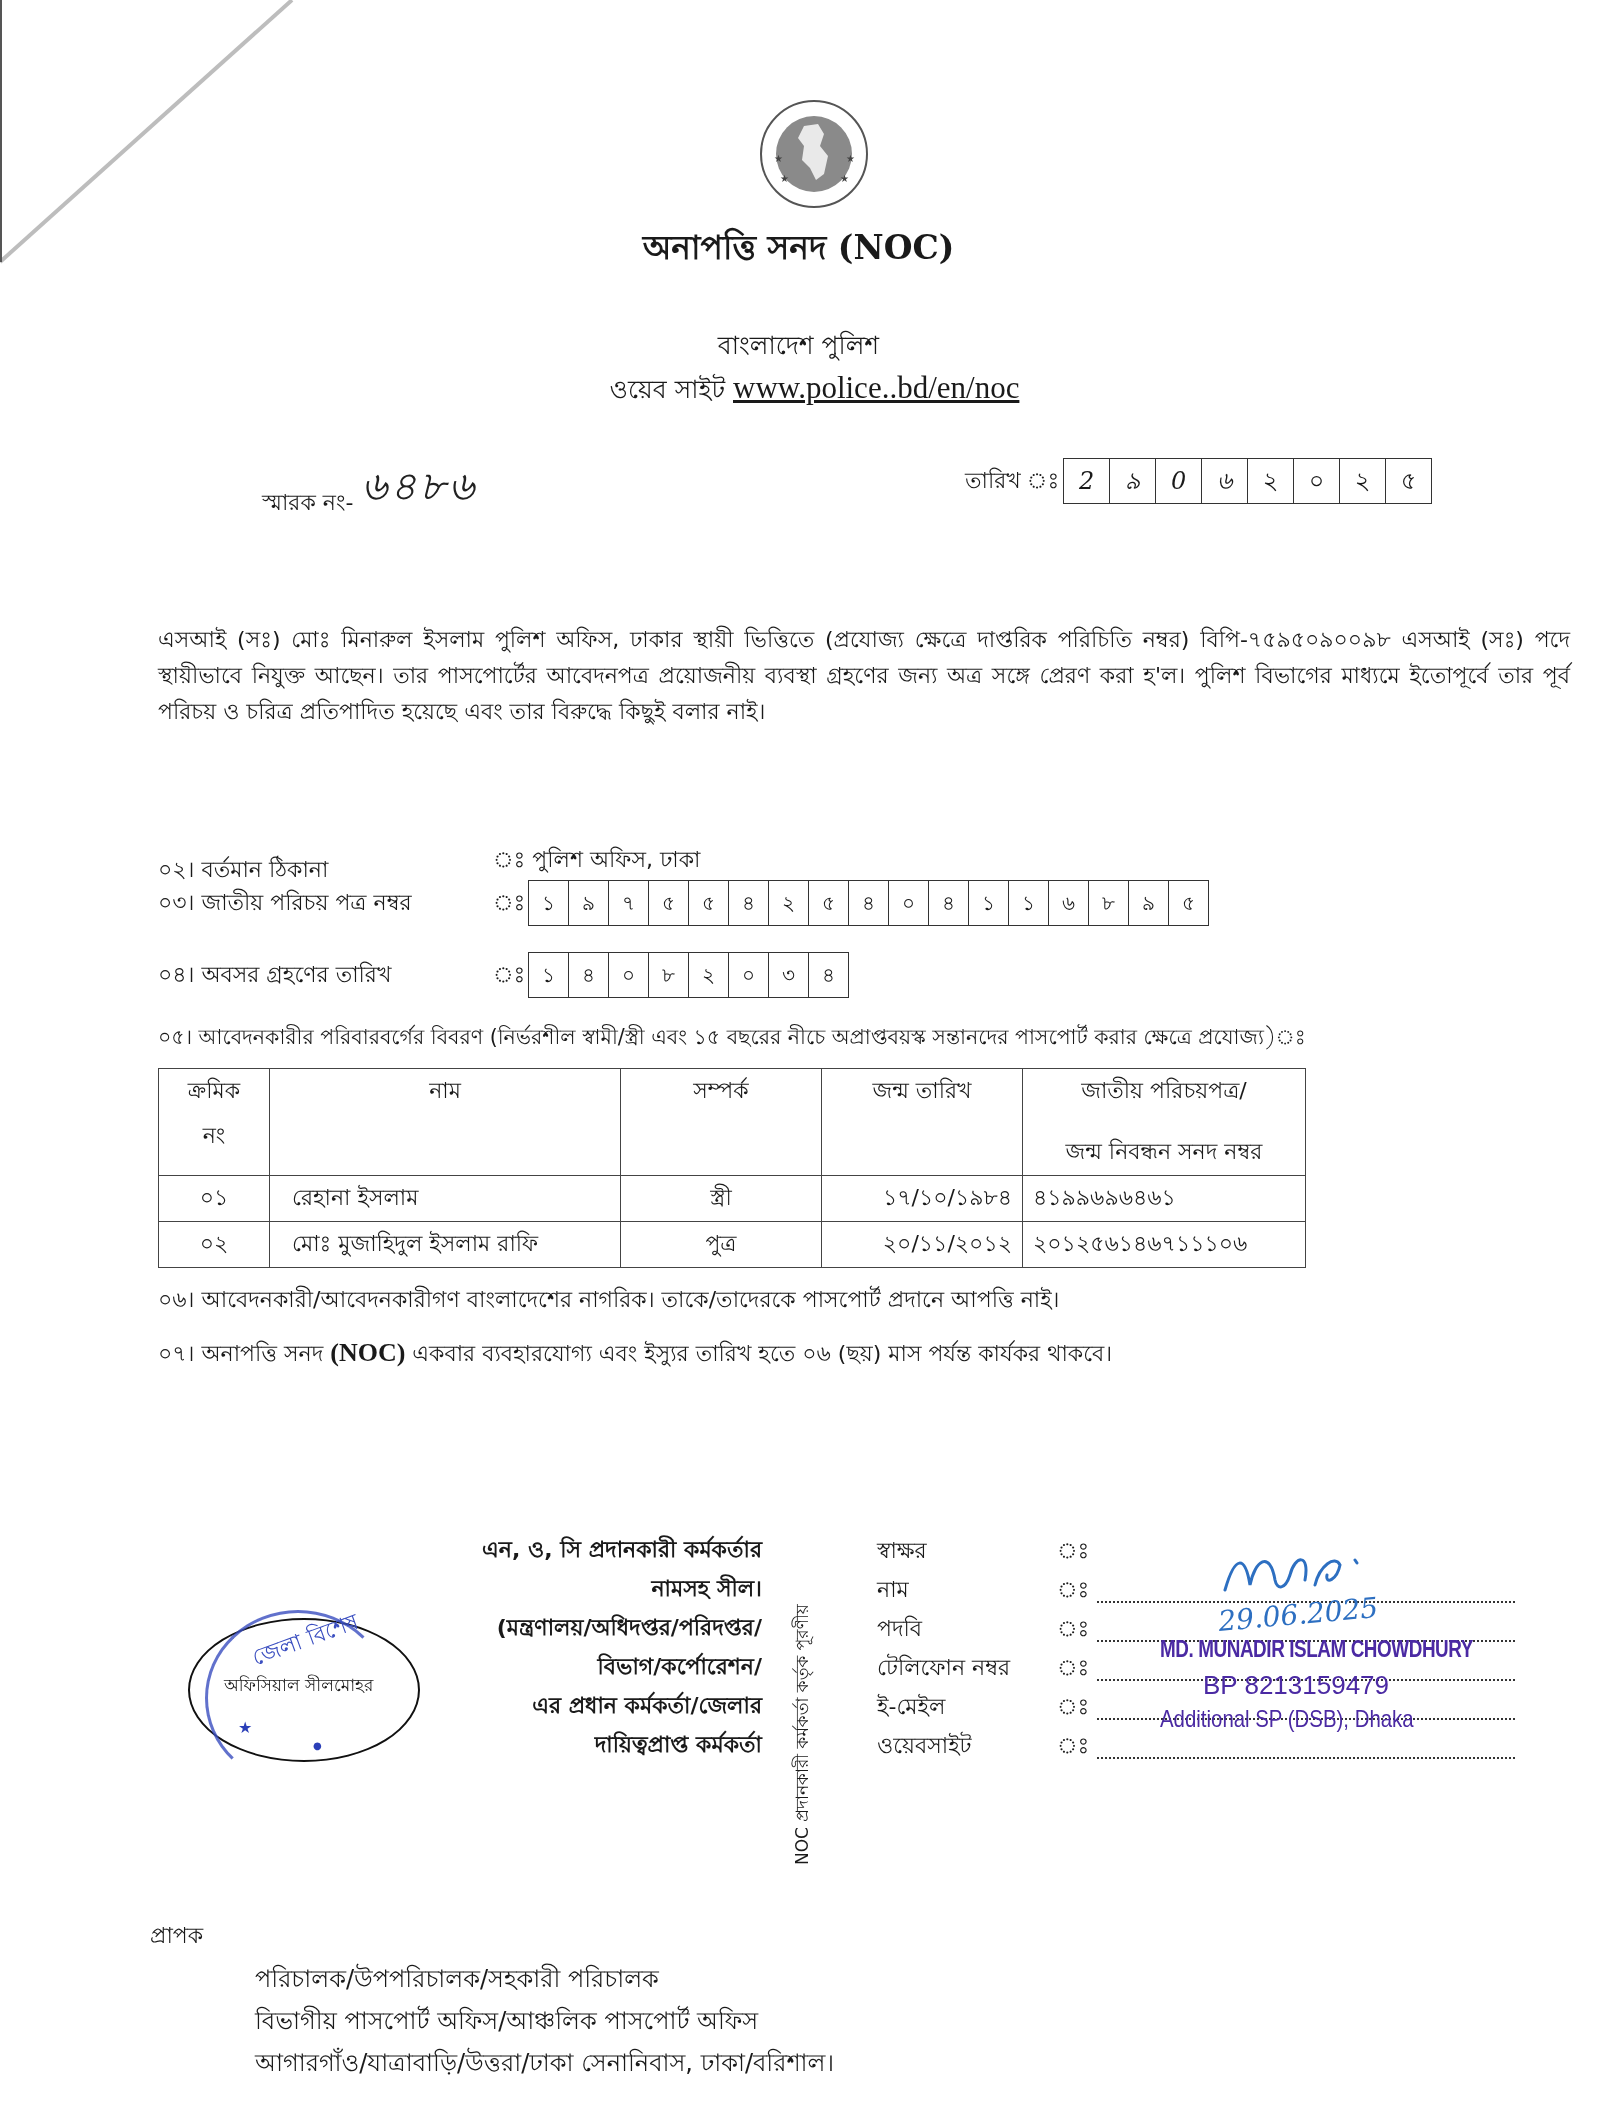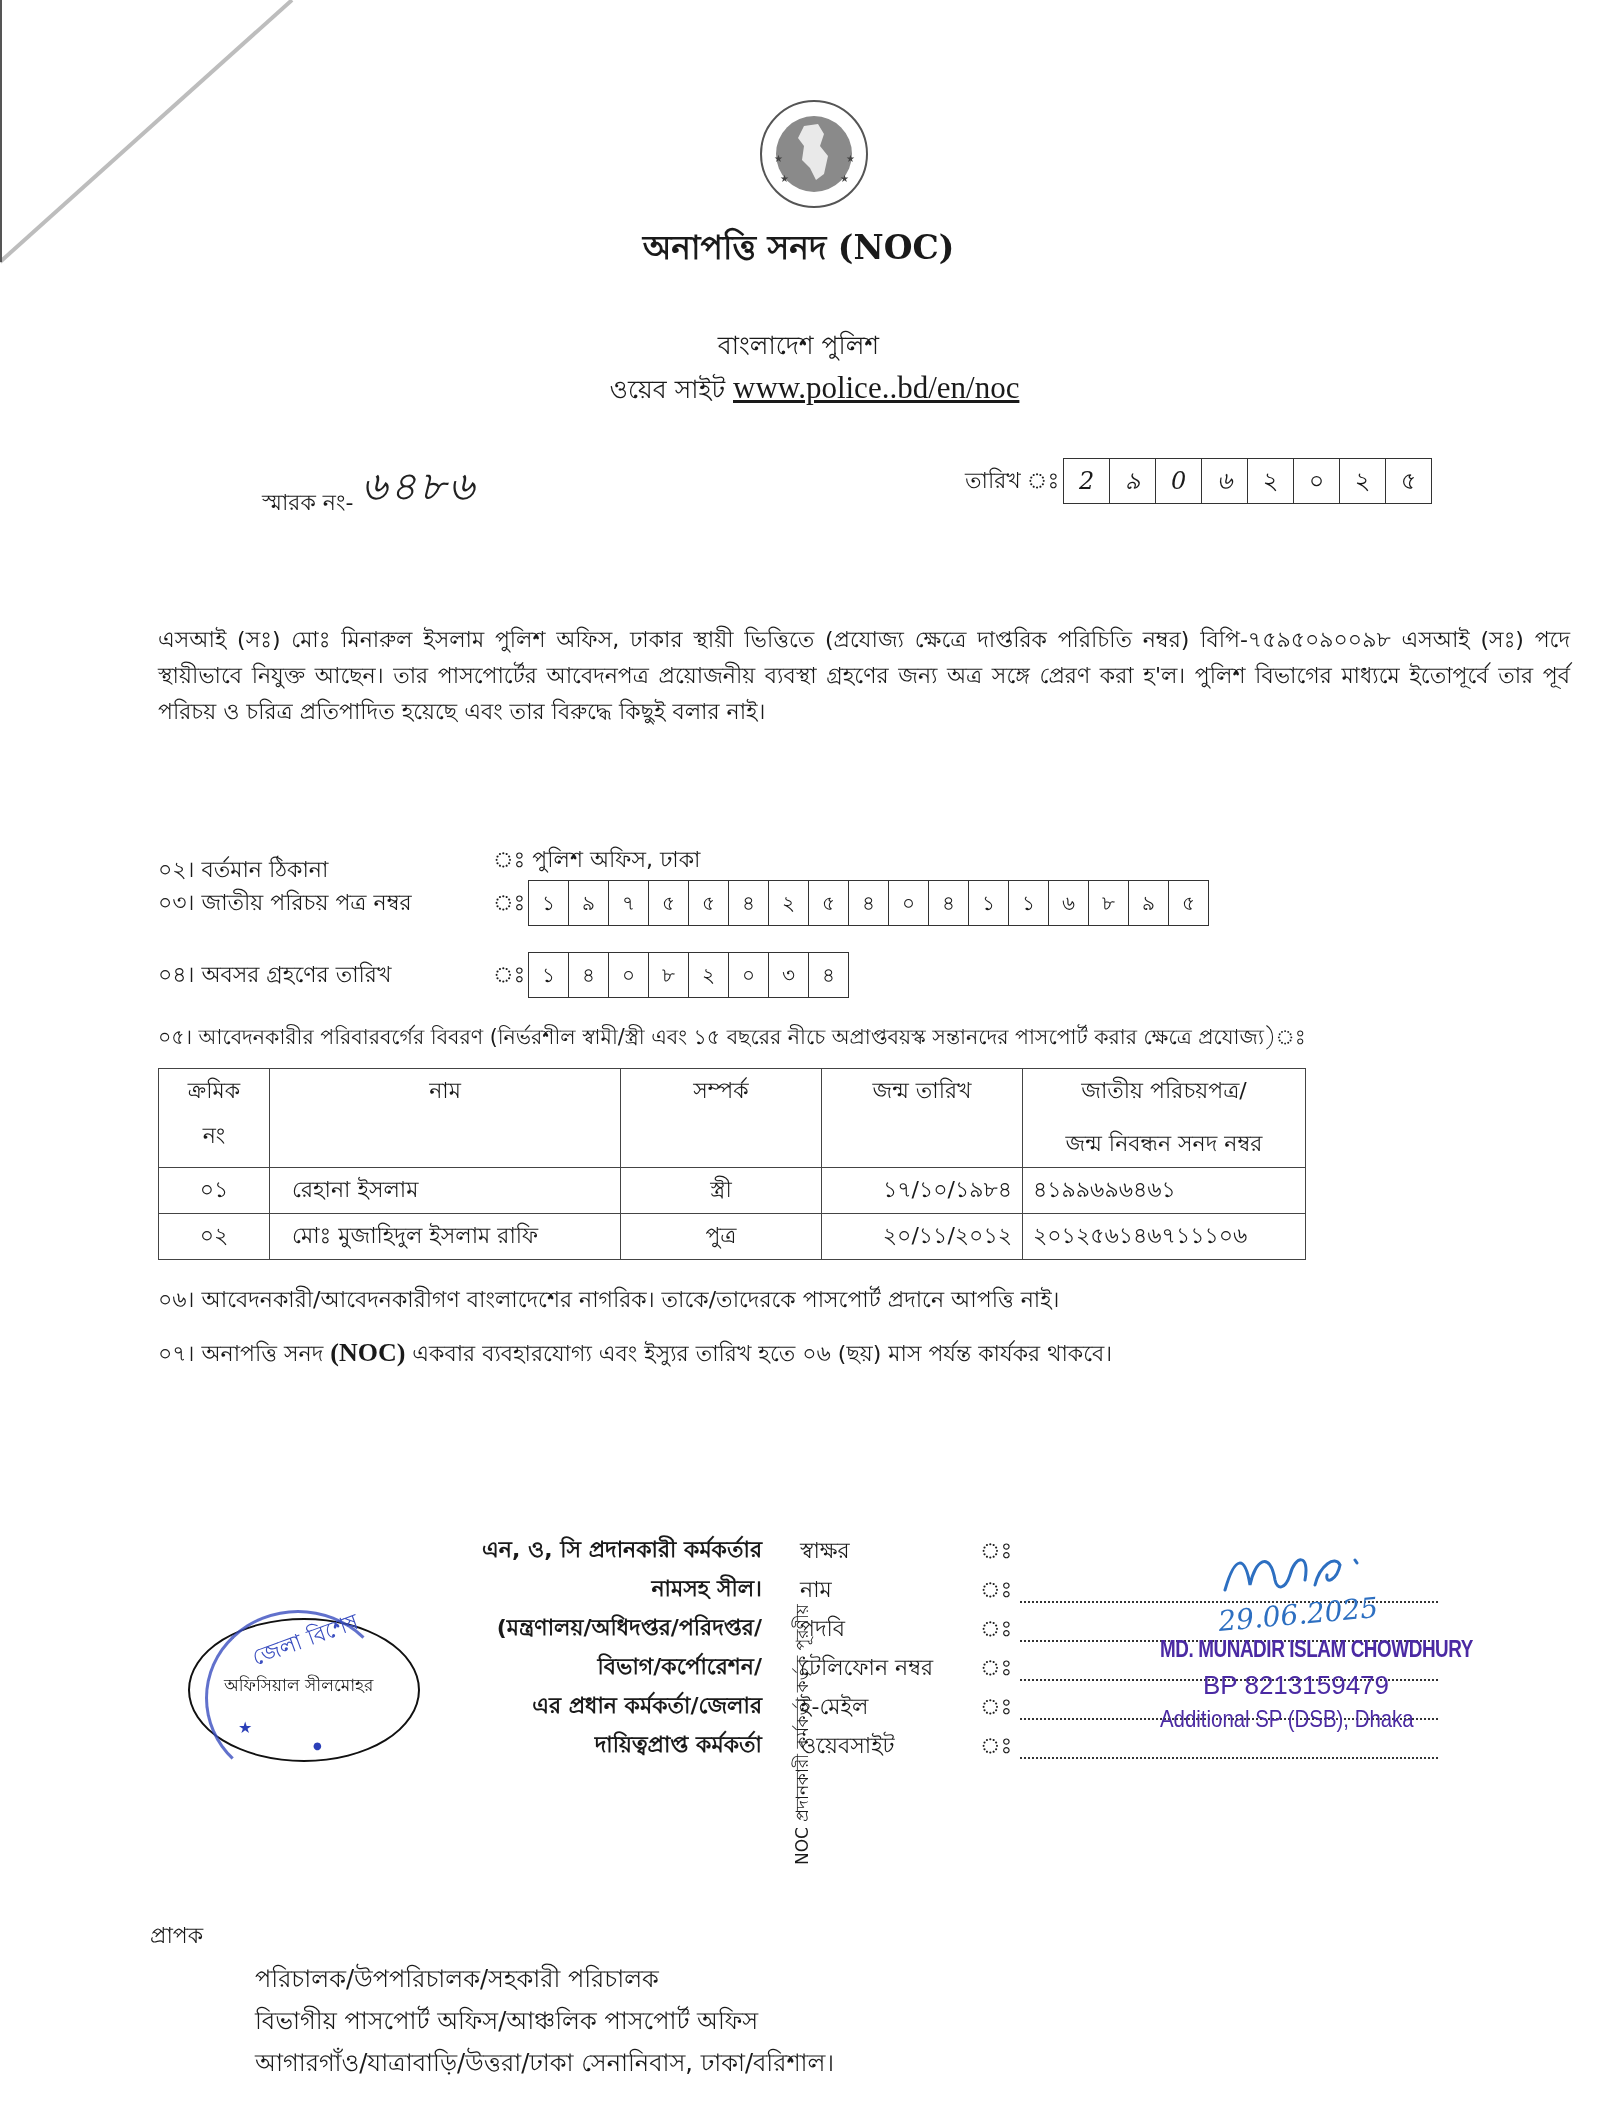--- a/index.html
+++ b/index.html
@@ -32,21 +32,21 @@
   .c { text-align:center; }
   .r { text-align:right; }
   .stmt { left:158px; font-size:22px; }
   .noc-b { font-family:"Liberation Serif", serif; font-weight:bold; font-size:26px; }
   .seal-oval { left:188px; top:1618px; width:228px; height:140px; border:2px solid #111; border-radius:50%; }
   .seal-stamp { left:205px; top:1610px; width:180px; height:170px; border:3px solid #3a4ec0; border-radius:50%; border-right-color:transparent; border-bottom-color:transparent; opacity:.8; }
   .seal-text { left:222px; top:1672px; font-size:17px; background:#fff; padding:0 2px; }
   .seal-star { color:#2b3fb8; font-size:16px; }
   .issuer { right:835px; top:1530px; font-size:22px; line-height:39px; text-align:right;font-weight:bold; }
   .vertical { left:788px; top:1545px; width:40px; height:320px; font-size:17px; writing-mode:vertical-rl; transform:rotate(180deg); text-align:left; white-space:nowrap; }
-  .fields { left:800px; top:1532px; font-size:22px; }
+  .fields { left:877px; top:1532px; font-size:22px; }
   .fields .f { display:flex; height:39px; align-items:center; }
   .fields .fl { width:180px; }
   .fields .colon { width:40px; }
   .fields .dots { width:418px; border-bottom:2px dotted #333; height:22px; }
   .sig { left:1215px; top:1535px; width:180px; height:70px; }
   .sigdate { left:1218px; top:1598px; font-family:"DejaVu Serif", serif; font-style:italic; font-size:28px; color:#2d6fc1; transform:rotate(-5deg); }
   .stamp-name { left:1160px; top:1636px; color:#4b2aa3; font-family:"Liberation Sans", sans-serif; font-weight:bold; font-size:23px; transform:scaleX(.82); transform-origin:left; letter-spacing:-0.5px; }
   .stamp-bp { left:1203px; top:1670px; color:#4b2aa3; font-family:"Liberation Sans", sans-serif; font-size:26px; }
   .stamp-desig { left:1160px; top:1705px; color:#4b2aa3; font-family:"Liberation Sans", sans-serif; font-size:24px; transform:scaleX(.85); transform-origin:left; }
   .recipient-label { left:150px; top:1918px; font-size:22px; }
@@ -154,21 +154,21 @@
       <tr>
         <th class="c" style="width:90px;">
           <div>ক্রমিক</div>
           <div style="margin-top:8px;">নং</div>
         </th>
         <th class="c" style="width:330px;">নাম</th>
         <th class="c" style="width:180px;">সম্পর্ক</th>
         <th class="c" style="width:180px;">জন্ম তারিখ</th>
         <th class="c">
           <div>জাতীয় পরিচয়পত্র/</div>
-          <div style="margin-top:16px;">জন্ম নিবন্ধন সনদ নম্বর</div>
+          <div style="margin-top:24px;">জন্ম নিবন্ধন সনদ নম্বর</div>
         </th>
       </tr>
     </thead>
     <tbody id="family-body">
         <tr>
           <td class="c">০১</td>
           <td style="padding-left: 22px;">রেহানা ইসলাম</td>
           <td class="c">স্ত্রী</td>
           <td class="r">১৭/১০/১৯৮৪</td>
           <td>৪১৯৯৬৯৬৪৬১</td>

